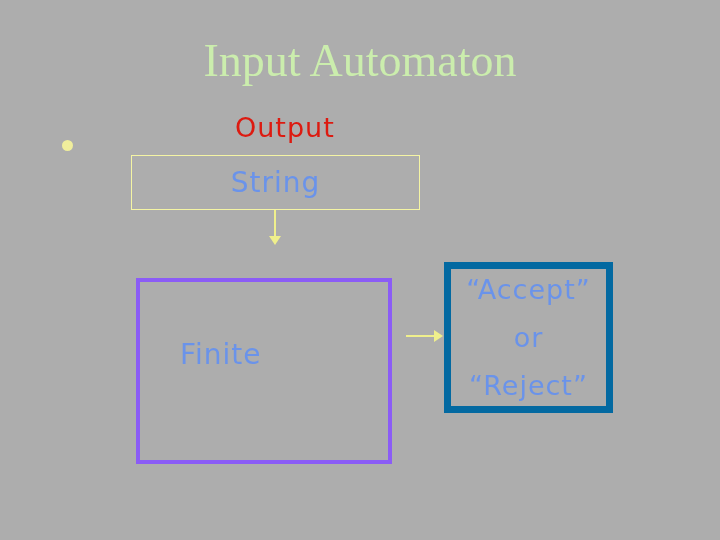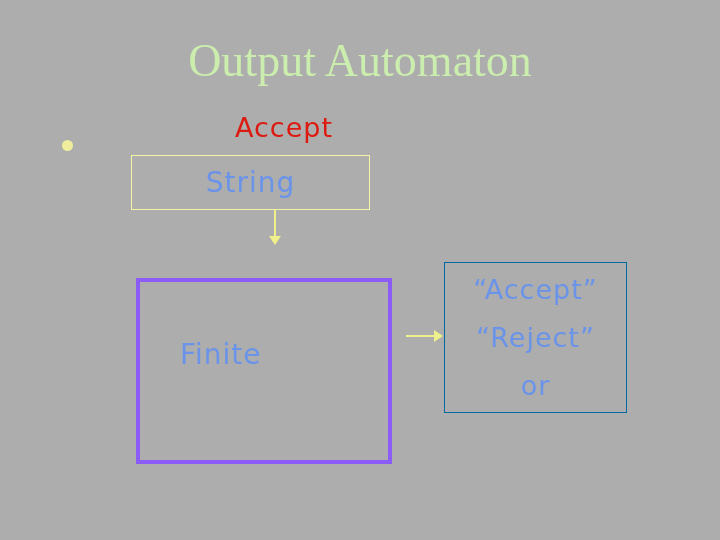--- a/index.html
+++ b/index.html
@@ -33,21 +33,21 @@
   .input-label {
     position: absolute;
     left: 235px; top: 112px;
     font-size: 27px;
     color: #DD1A10;
     letter-spacing: 1px;
   }
   .string-box {
     position: absolute;
     left: 131px; top: 155px;
-    width: 239px; height: 55px;
+    width: 289px; height: 55px;
     border: 1px solid #F4F4A4;
     box-sizing: border-box;
     display: flex;
     align-items: center;
     justify-content: center;
     font-size: 28px;
     color: #6A93EA;
     letter-spacing: 1px;
   }
   .arrow-v-line {
@@ -99,60 +99,60 @@
     left: 444px; top: 224px;
     width: 183px;
     text-align: center;
     font-size: 27px;
     color: #DD1A10;
     letter-spacing: 1px;
   }
   .output-box {
     position: absolute;
     left: 444px; top: 262px;
-    width: 183px; height: 151px;
-    border: 1px solid #0369a1;
+    width: 169px; height: 151px;
+    border: 7px solid #0369a1;
     box-sizing: border-box;
     display: flex;
     flex-direction: column;
     justify-content: center;
     text-align: center;
     font-size: 27px;
     color: #6A93EA;
     letter-spacing: 1px;
   }
   .output-box .out-line { line-height: 48px; }
 </style>
 </head>
 <body>
 
 <div class="slide">
 
-  <h1 class="title">Output Automaton</h1>
+  <h1 class="title">Input Automaton</h1>
 
   <span class="bullet"></span>
 
-  <div class="input-label">Accept</div>
+  <div class="input-label">Output</div>
 
   <div class="string-box">
     <span>String</span>
   </div>
 
   <span class="arrow-v-line"></span>
   <span class="arrow-v-head"></span>
 
   <div class="fa-box">
     <div class="fa-text">
       <div>Finite</div>
     </div>
   </div>
 
   <span class="arrow-h-line"></span>
   <span class="arrow-h-head"></span>
 
 
   <div class="output-box">
     <div class="out-line">“Accept”</div>
+    <div class="out-line">or</div>
     <div class="out-line">“Reject”</div>
-    <div class="out-line">or</div>
   </div>
 
 </div>
 
 </body></html>

